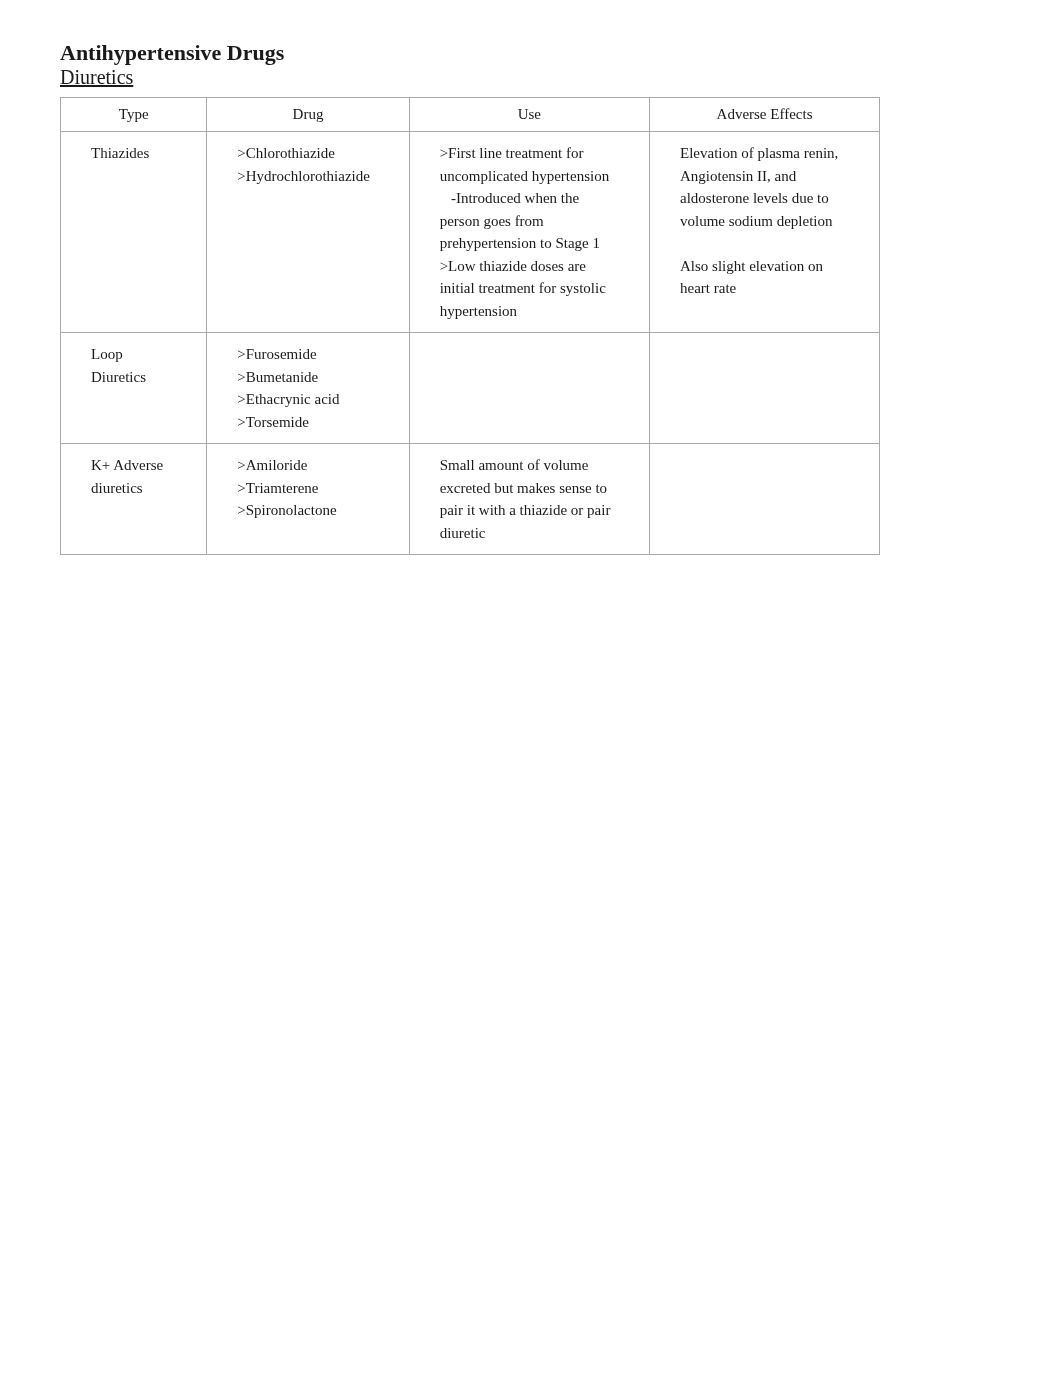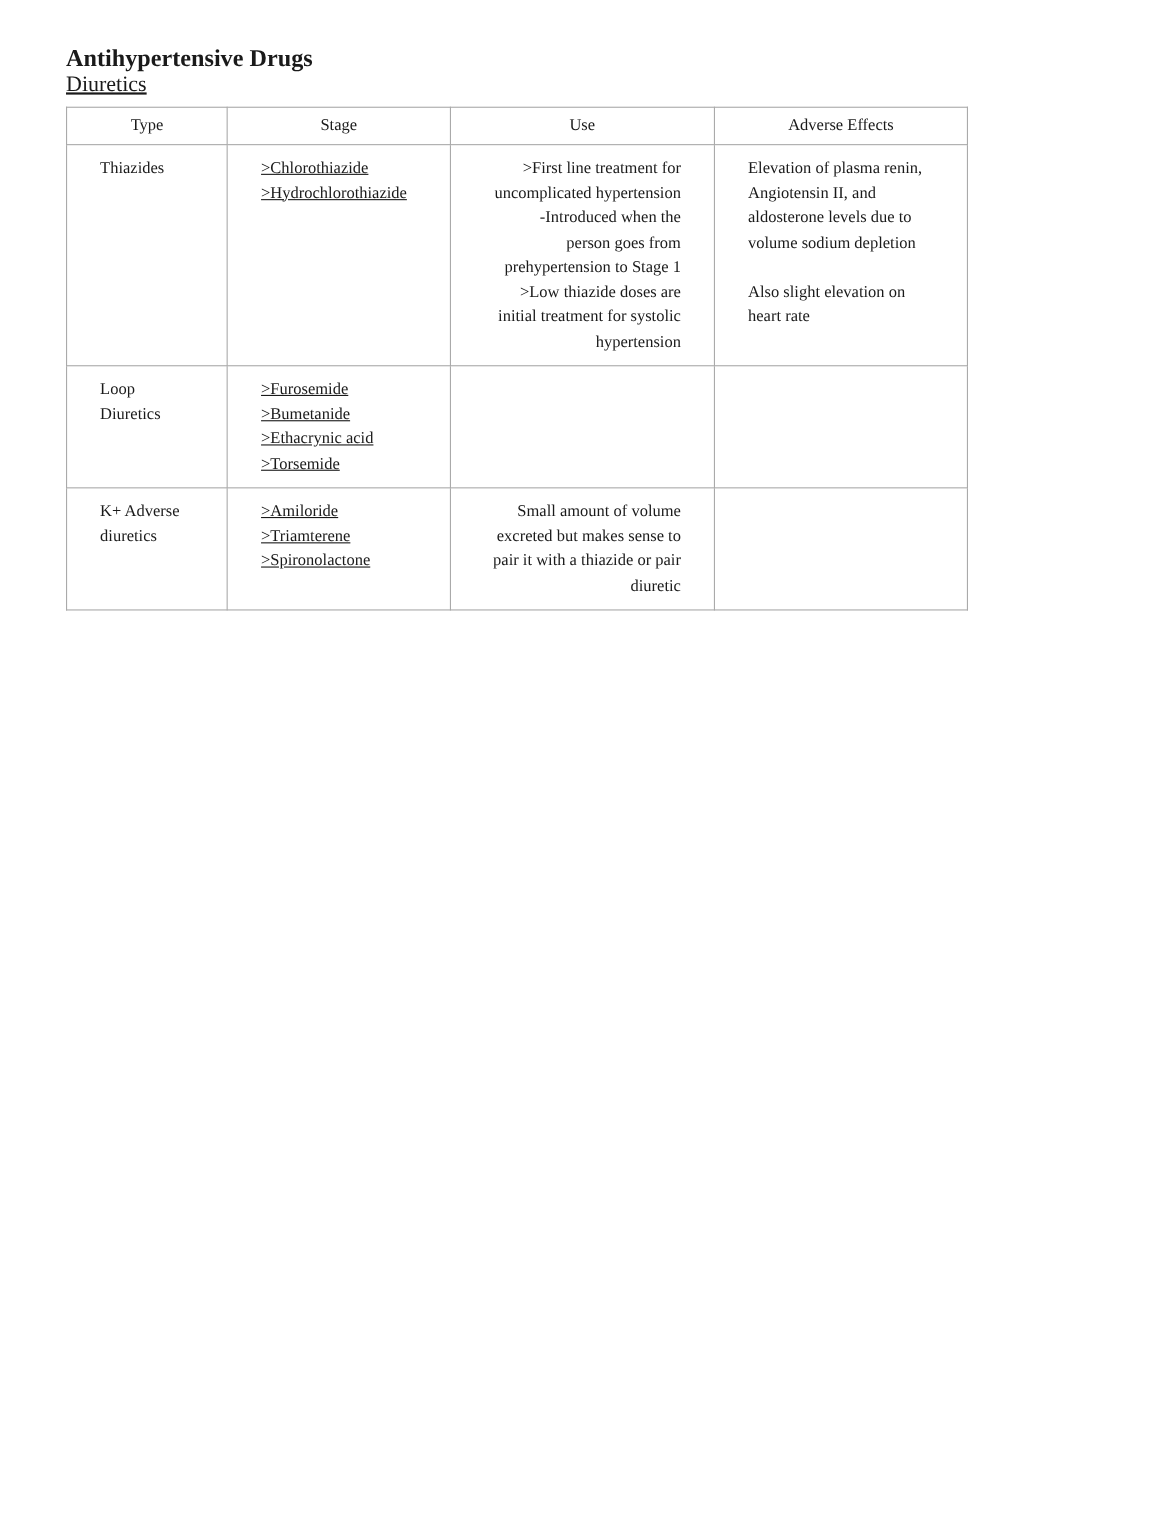--- a/index.html
+++ b/index.html
@@ -55,44 +55,42 @@
       font-size: 15px;
       line-height: 1.5;
     }
 
     td.type-cell {
       width: 140px;
     }
 
     td.drug-cell {
       width: 190px;
-      text-decoration: underline;
     }
 
     td.use-cell {
       width: 230px;
-      text-align: right;
     }
 
     td.adverse-cell {
       width: 220px;
     }
   </style>
 </head>
 <body>
 
 <h1 class="page-title">Antihypertensive Drugs</h1>
 
 <h2 class="section-title">Diuretics</h2>
 
 <table>
   <thead>
     <tr>
       <th>Type</th>
-      <th>Stage</th>
+      <th>Drug</th>
       <th>Use</th>
       <th>Adverse Effects</th>
     </tr>
   </thead>
   <tbody id="table-body">
   <tr>
         <td class="type-cell" style="white-space: pre-wrap;">Thiazides</td>
         <td class="drug-cell" style="white-space: pre-wrap;">&gt;Chlorothiazide
 &gt;Hydrochlorothiazide</td>
         <td class="use-cell" style="white-space: pre-wrap;">&gt;First line treatment for uncomplicated hypertension

